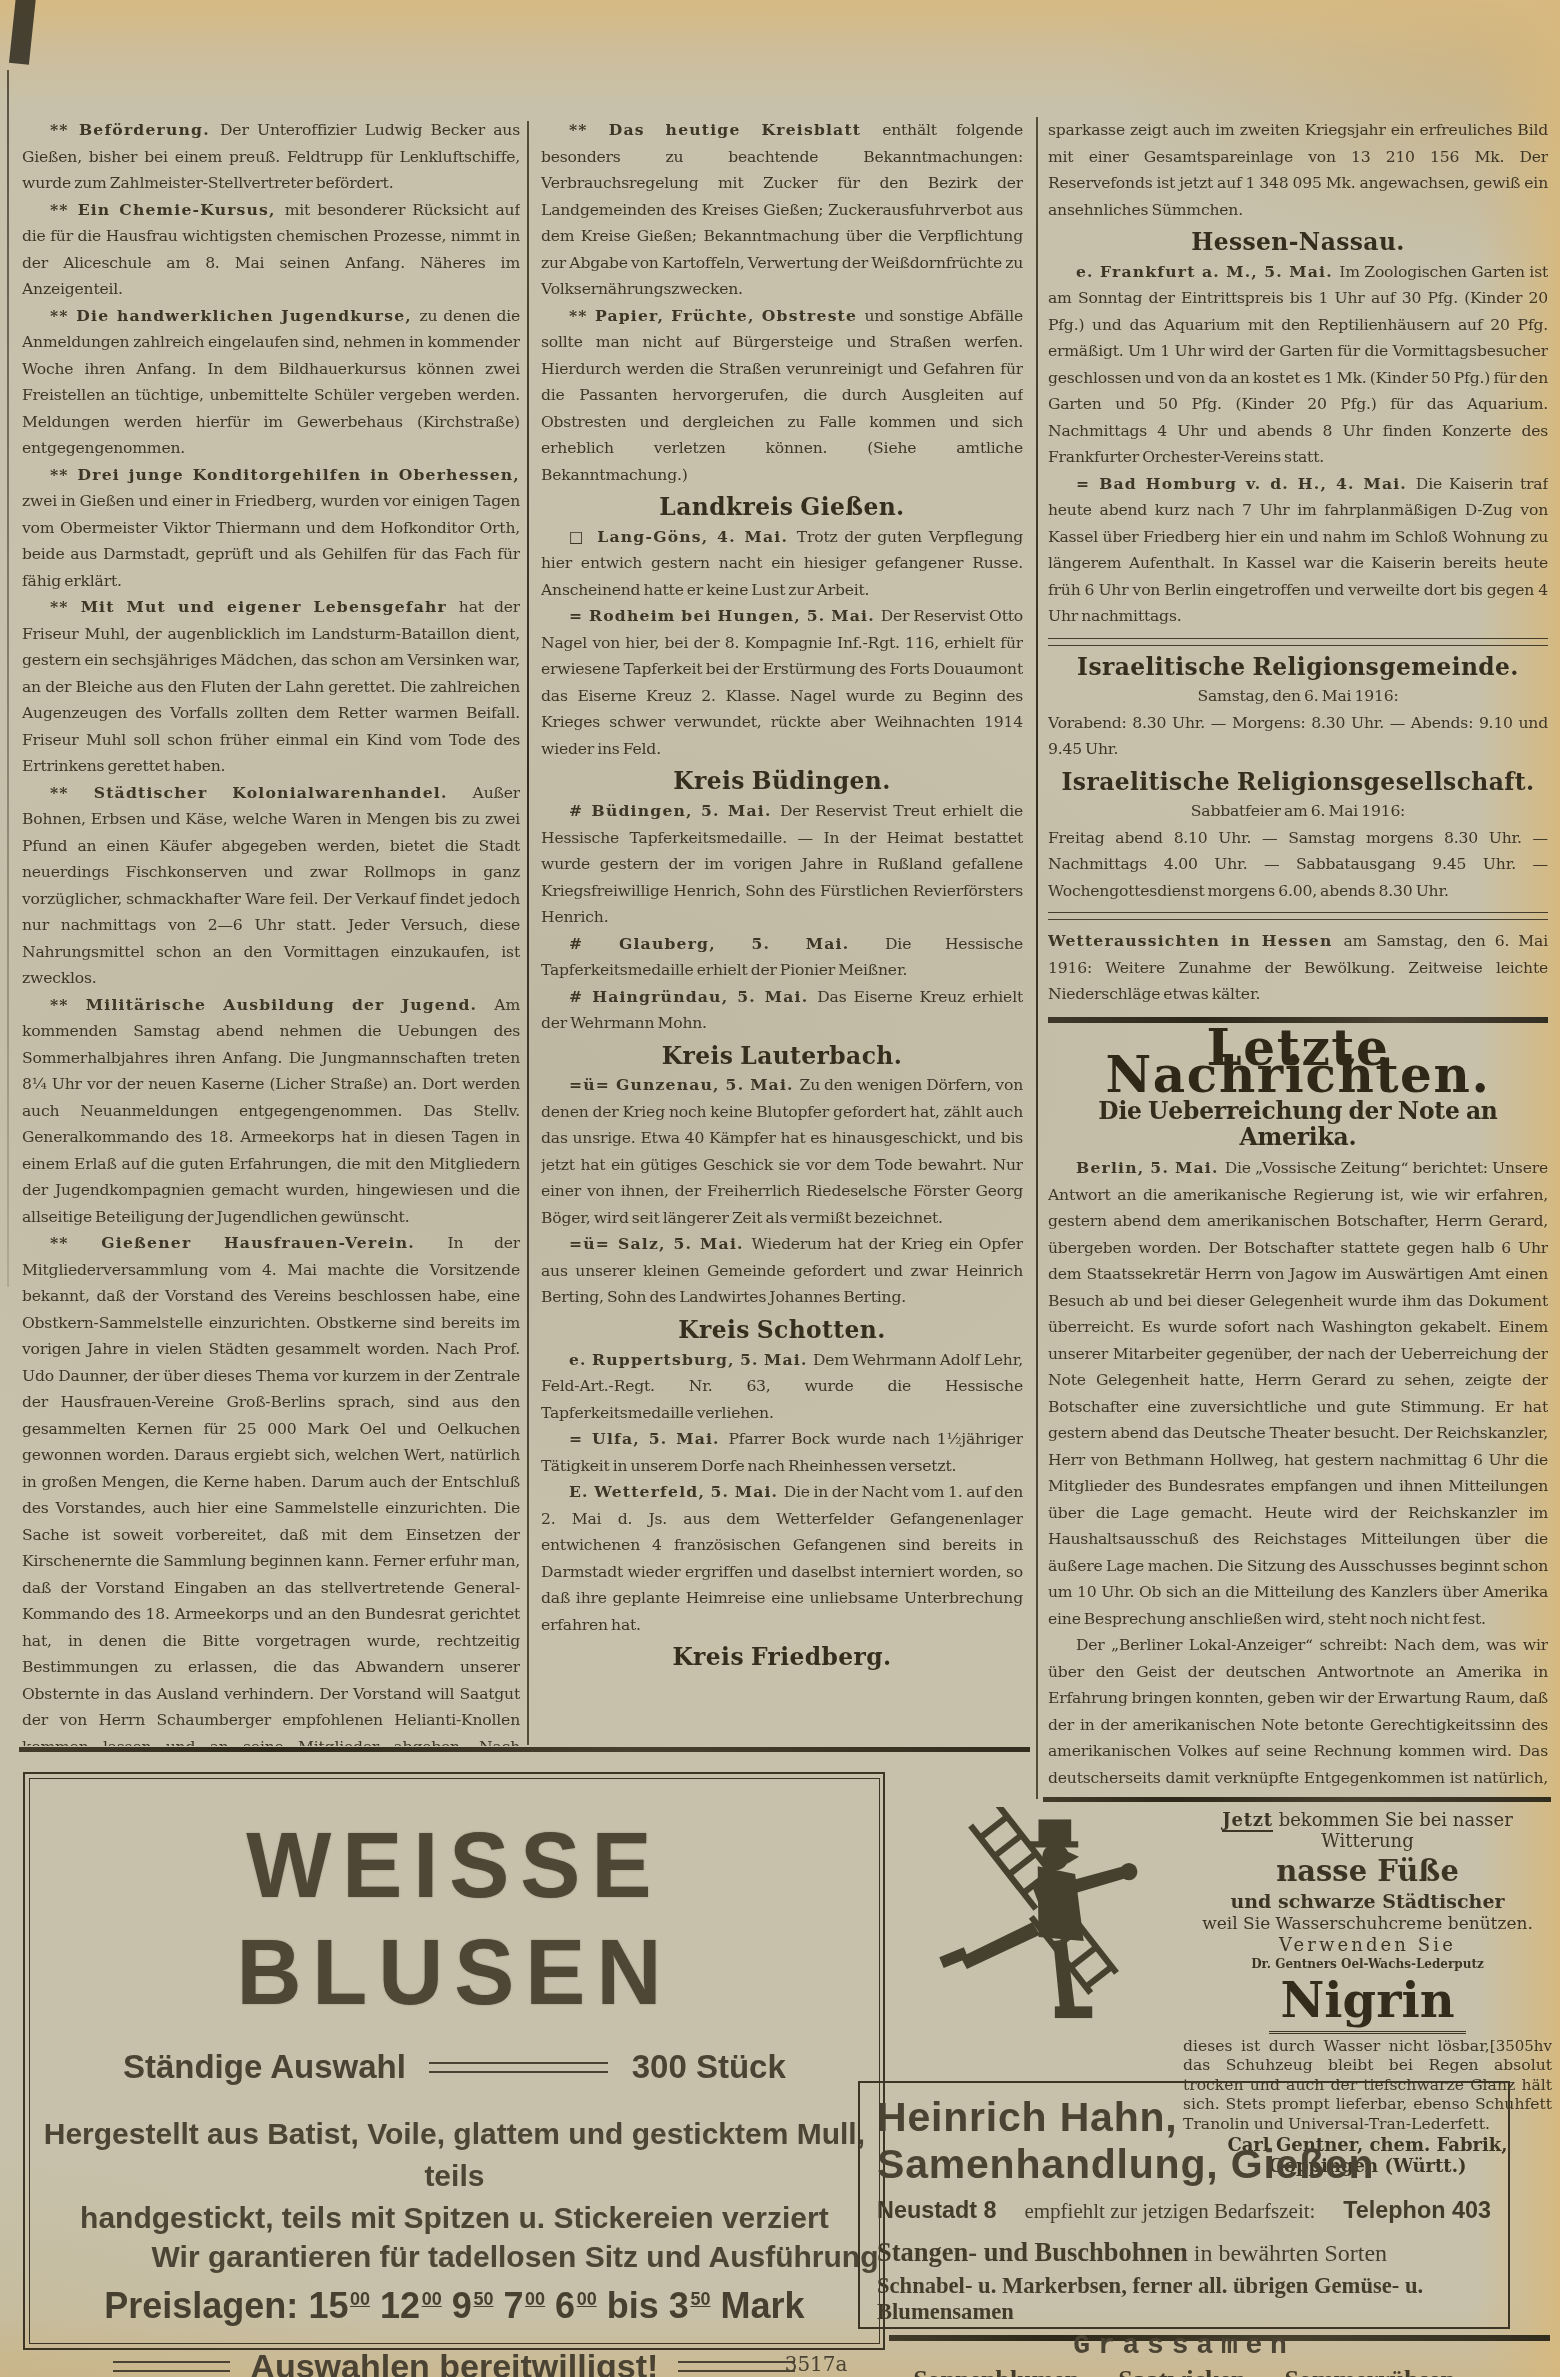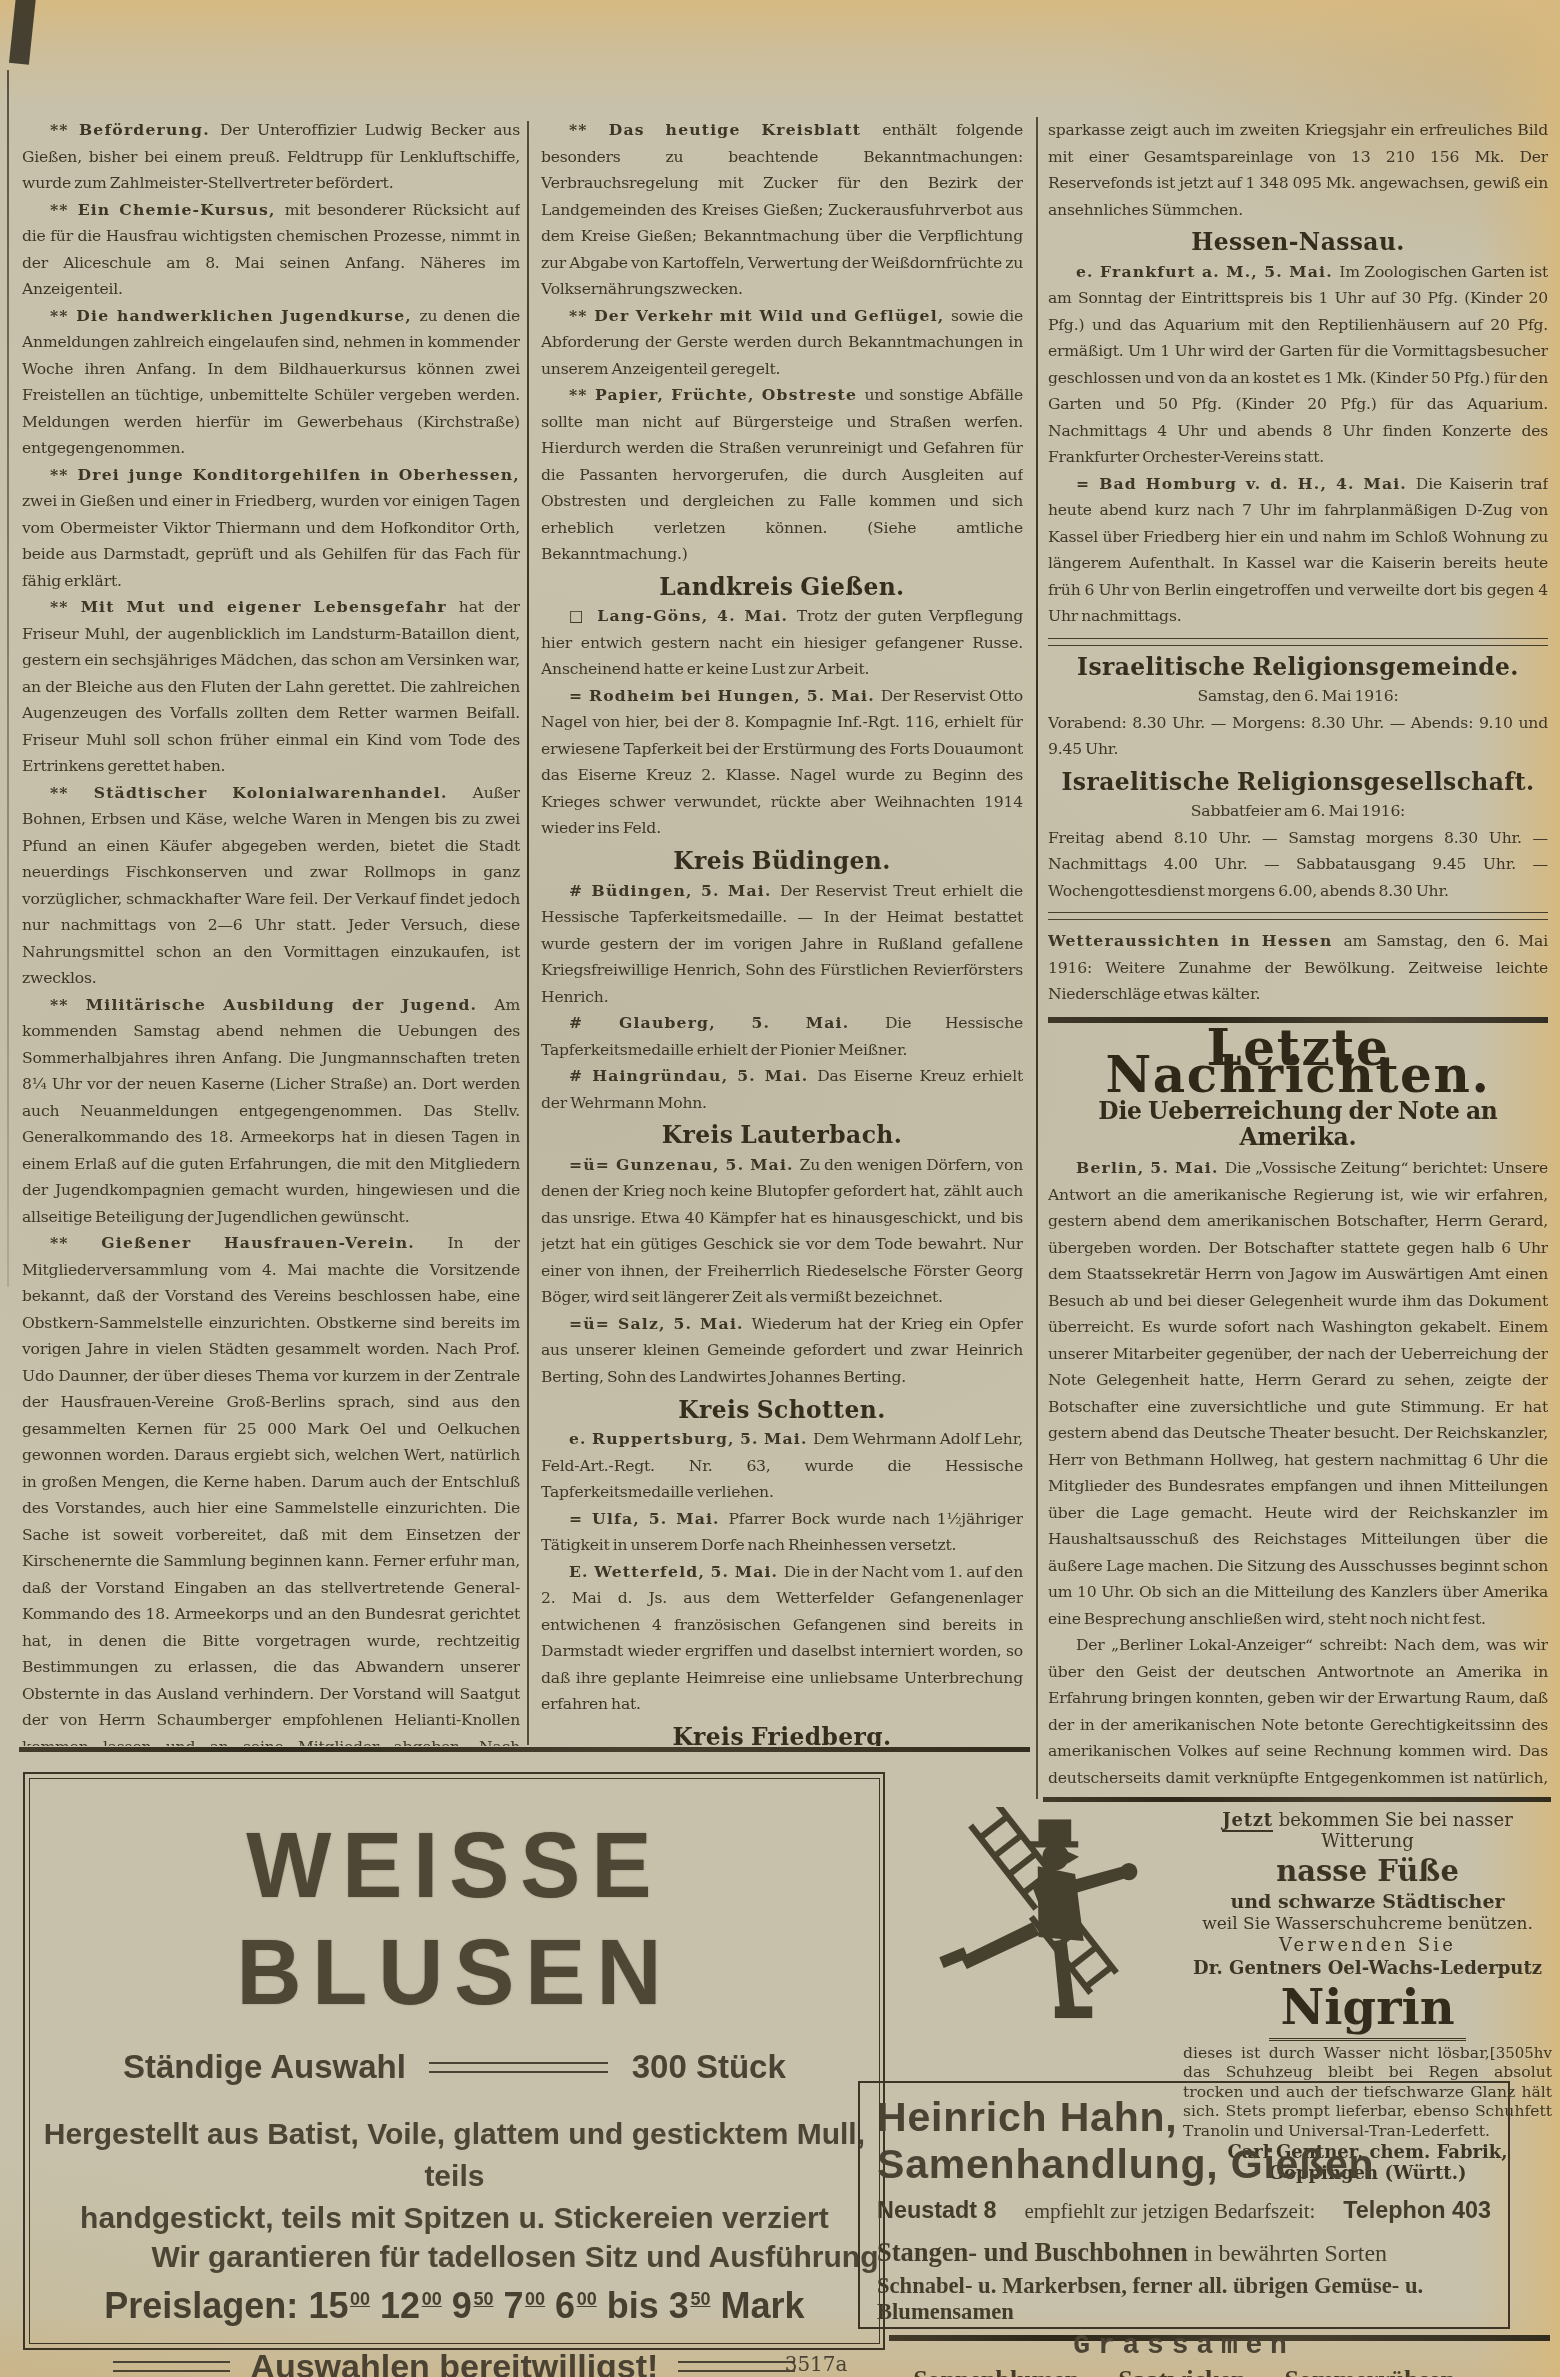--- a/index.html
+++ b/index.html
@@ -56,21 +56,21 @@
   
   #ad-nigrin{position:absolute;left:894px;top:1807px;width:658px;height:264px;display:flex;color:#3c3424;}
   .sweep{width:289px;height:257px;flex:none;}
   .ng-text{width:370px;text-align:center;line-height:1.16;}
   .ng1{font-size:18px;margin-top:3.1px;}
   .ng1 b{border-bottom:2.3px solid #3c3424;letter-spacing:0.8px;}
   .ng2{font-size:29px;font-weight:bold;margin-top:3.1px;}
   .ng3{font-size:19px;font-weight:bold;margin-top:1.6px;}
   .ng4{font-size:17px;margin-top:1.6px;}
   .ng5{font-size:18px;letter-spacing:3.1px;margin-top:1.6px;}
-  .ng6{font-size:18px;font-weight:bold;margin-top:1.6px;}
+  .ng6{font-size:12px;font-weight:bold;margin-top:1.6px;}
   .ngbrand{font-size:48px;font-weight:bold;margin-top:1.6px;color:#332b1b;}
   .ngbrand span{border-bottom:3.9px double #3c3424;padding:0 11px 3.1px;}
   .ngbody{font-size:15.6px;line-height:19.5px;text-align:justify;margin-top:7.8px;word-spacing:-0.8px;}
   .ngref{float:right;font-size:15px;}
   .ngfoot{font-size:18px;font-weight:bold;margin-top:1px;}
 
   
   #ad-hahn{position:absolute;left:858px;top:2081px;width:652px;height:248px;border:2.3px solid #3c3526;color:#443c2b;
     font-family:"Liberation Sans","DejaVu Sans",sans-serif;padding:11px 17px;box-sizing:border-box;}
   .hh-title{font-size:41px;font-weight:bold;letter-spacing:0.8px;color:#4a4232;}
@@ -96,21 +96,20 @@
       <p class="art"><span class="lead">** Ein Chemie-Kursus, </span>mit besonderer Rücksicht auf die für die Hausfrau wichtigsten chemischen Prozesse, nimmt in der Aliceschule am 8. Mai seinen Anfang. Näheres im Anzeigenteil.</p>
       <p class="art"><span class="lead">** Die handwerklichen Jugendkurse, </span>zu denen die Anmeldungen zahlreich eingelaufen sind, nehmen in kommender Woche ihren Anfang. In dem Bildhauerkursus können zwei Freistellen an tüchtige, unbemittelte Schüler vergeben werden. Meldungen werden hierfür im Gewerbehaus (Kirchstraße) entgegengenommen.</p>
       <p class="art"><span class="lead">** Drei junge Konditorgehilfen in Oberhessen, </span>zwei in Gießen und einer in Friedberg, wurden vor einigen Tagen vom Obermeister Viktor Thiermann und dem Hofkonditor Orth, beide aus Darmstadt, geprüft und als Gehilfen für das Fach für fähig erklärt.</p>
       <p class="art"><span class="lead">** Mit Mut und eigener Lebensgefahr </span>hat der Friseur Muhl, der augenblicklich im Landsturm-Bataillon dient, gestern ein sechsjähriges Mädchen, das schon am Versinken war, an der Bleiche aus den Fluten der Lahn gerettet. Die zahlreichen Augenzeugen des Vorfalls zollten dem Retter warmen Beifall. Friseur Muhl soll schon früher einmal ein Kind vom Tode des Ertrinkens gerettet haben.</p>
       <p class="art"><span class="lead">** Städtischer Kolonialwarenhandel. </span>Außer Bohnen, Erbsen und Käse, welche Waren in Mengen bis zu zwei Pfund an einen Käufer abgegeben werden, bietet die Stadt neuerdings Fischkonserven und zwar Rollmops in ganz vorzüglicher, schmackhafter Ware feil. Der Verkauf findet jedoch nur nachmittags von 2—6 Uhr statt. Jeder Versuch, diese Nahrungsmittel schon an den Vormittagen einzukaufen, ist zwecklos.</p>
       <p class="art"><span class="lead">** Militärische Ausbildung der Jugend. </span>Am kommenden Samstag abend nehmen die Uebungen des Sommerhalbjahres ihren Anfang. Die Jungmannschaften treten 8¼ Uhr vor der neuen Kaserne (Licher Straße) an. Dort werden auch Neuanmeldungen entgegengenommen. Das Stellv. Generalkommando des 18. Armeekorps hat in diesen Tagen in einem Erlaß auf die guten Erfahrungen, die mit den Mitgliedern der Jugendkompagnien gemacht wurden, hingewiesen und die allseitige Beteiligung der Jugendlichen gewünscht.</p>
       <p class="art"><span class="lead">** Gießener Hausfrauen-Verein. </span>In der Mitgliederversammlung vom 4. Mai machte die Vorsitzende bekannt, daß der Vorstand des Vereins beschlossen habe, eine Obstkern-Sammelstelle einzurichten. Obstkerne sind bereits im vorigen Jahre in vielen Städten gesammelt worden. Nach Prof. Udo Daunner, der über dieses Thema vor kurzem in der Zentrale der Hausfrauen-Vereine Groß-Berlins sprach, sind aus den gesammelten Kernen für 25 000 Mark Oel und Oelkuchen gewonnen worden. Daraus ergiebt sich, welchen Wert, natürlich in großen Mengen, die Kerne haben. Darum auch der Entschluß des Vorstandes, auch hier eine Sammelstelle einzurichten. Die Sache ist soweit vorbereitet, daß mit dem Einsetzen der Kirschenernte die Sammlung beginnen kann. Ferner erfuhr man, daß der Vorstand Eingaben an das stellvertretende General-Kommando des 18. Armeekorps und an den Bundesrat gerichtet hat, in denen die Bitte vorgetragen wurde, rechtzeitig Bestimmungen zu erlassen, die das Abwandern unserer Obsternte in das Ausland verhindern. Der Vorstand will Saatgut der von Herrn Schaumberger empfohlenen Helianti-Knollen kommen lassen und an seine Mitglieder abgeben. Nach Erledigung noch weiterer Vereinsangelegenheiten nahm Lazarettpfarrer Keller das Wort zu dem angekündigten Vortrag: Heer und Heimat, Erinnerungen und Ermahnungen. Er führte etwa aus: Bei dem ungeheuren Aufwand von Kräften daheim und draußen besteht die Gefahr der Ermüdung, je länger der Krieg dauert. Um vor solchem Erschlaffen zu warnen und zu neuem Mut und neuer Tatkraft an der großen Hilfsarbeit der Frauen zu erheben, berichtete er aus seinem Erleben im Feldlazarett. Die schwere und doch so schöne Tätigkeit an den Verwundeten, die Not bei ihrem Massenandrang, das Verhalten der deutschen und französischen Verwundeten, die schweren Tage des Rückzugs an der Marne wurden geschildert. Wie klein erscheinen dem allem gegenüber unsere Nöte und Leiden daheim. Wie unrecht erscheint es, den Männern im Feld, die schon Schweres genug mitzumachen haben, ihr Leiden und Streiten noch schwerer zu machen durch Klagen und Jammern, statt still und stolz durch das Entbehren in der Heimat mitzuhelfen an der Schlagkraft des Heeres. An Bildern und Menschenschicksalen aus den vom Krieg heimgesuchten Gegenden wurde gezeigt, vor was wir bewahrt geblieben sind; wer das erlebt hat, lernt danken und gerne tragen und entbehren, was uns die harte Zeit auferlegt. Er sprach dann von dem rechten Lebensernst, den man, vom Felde kommend, in der Heimat vermißt, wo gedankenlose Leichtfertigkeit, Vergnügungs- und Putzsucht sich noch breit zu machen wagt. Da fast die Hälfte aller Männer unter den Waffen stehen, ist jetzt die Würde unseres Volkes besonders den Frauen in die Hand gegeben; diese gilt es zu bewahren. — Aus einer Reihe von Beispielen wurde erwiesen, daß unsere Feinde erst von da an uns achteten, als sie uns wirklich kennen lernten; daraus ergibt sich für die Erziehung die Aufgabe, auf nationale Charakterfestigkeit zu dringen, daß wir unsere deutsche Art zeigen auch vor den Fremden. — Auch vom religiösen Erleben wurden ergreifende Zeugnisse geboten und die Notwendigkeit auch für die Frauen betont, dieses tiefste, hehrste Erleben der gewaltigen Zeit, in der die Grundlage unserer Zukunft geschmiedet wird, zu kräftigen und zu vertiefen. — Die ganze innere Mobilmachung der Geister frisch und stark zu erhalten, das ist wesentlich der deutschen Frauen Pflicht und Werk und Ehre.</p>
     </div>
   <div id="col2" class="col">
       <p class="art"><span class="lead">** Das heutige Kreisblatt </span>enthält folgende besonders zu beachtende Bekanntmachungen: Verbrauchsregelung mit Zucker für den Bezirk der Landgemeinden des Kreises Gießen; Zuckerausfuhrverbot aus dem Kreise Gießen; Bekanntmachung über die Verpflichtung zur Abgabe von Kartoffeln, Verwertung der Weißdornfrüchte zu Volksernährungszwecken.</p>
-      <p class="art"><span class="lead">** Der Verkehr mit Wild und Geflügel, </span>sowie die Abforderung der Gerste werden durch Bekanntmachungen in unserem Anzeigenteil geregelt.</p>
       <p class="art"><span class="lead">** Papier, Früchte, Obstreste </span>und sonstige Abfälle sollte man nicht auf Bürgersteige und Straßen werfen. Hierdurch werden die Straßen verunreinigt und Gefahren für die Passanten hervorgerufen, die durch Ausgleiten auf Obstresten und dergleichen zu Falle kommen und sich erheblich verletzen können. (Siehe amtliche Bekanntmachung.)</p>
       <h3 class="sechead">Landkreis Gießen.</h3>
       <p class="art"><span class="lead">□ Lang-Göns, 4. Mai. </span>Trotz der guten Verpflegung hier entwich gestern nacht ein hiesiger gefangener Russe. Anscheinend hatte er keine Lust zur Arbeit.</p>
       <p class="art"><span class="lead">= Rodheim bei Hungen, 5. Mai. </span>Der Reservist Otto Nagel von hier, bei der 8. Kompagnie Inf.-Rgt. 116, erhielt für erwiesene Tapferkeit bei der Erstürmung des Forts Douaumont das Eiserne Kreuz 2. Klasse. Nagel wurde zu Beginn des Krieges schwer verwundet, rückte aber Weihnachten 1914 wieder ins Feld.</p>
       <h3 class="sechead">Kreis Büdingen.</h3>
       <p class="art"><span class="lead"># Büdingen, 5. Mai. </span>Der Reservist Treut erhielt die Hessische Tapferkeitsmedaille. — In der Heimat bestattet wurde gestern der im vorigen Jahre in Rußland gefallene Kriegsfreiwillige Henrich, Sohn des Fürstlichen Revierförsters Henrich.</p>
       <p class="art"><span class="lead"># Glauberg, 5. Mai. </span>Die Hessische Tapferkeitsmedaille erhielt der Pionier Meißner.</p>
       <p class="art"><span class="lead"># Haingründau, 5. Mai. </span>Das Eiserne Kreuz erhielt der Wehrmann Mohn.</p>
       <h3 class="sechead">Kreis Lauterbach.</h3>
       <p class="art"><span class="lead">=ü= Gunzenau, 5. Mai. </span>Zu den wenigen Dörfern, von denen der Krieg noch keine Blutopfer gefordert hat, zählt auch das unsrige. Etwa 40 Kämpfer hat es hinausgeschickt, und bis jetzt hat ein gütiges Geschick sie vor dem Tode bewahrt. Nur einer von ihnen, der Freiherrlich Riedeselsche Förster Georg Böger, wird seit längerer Zeit als vermißt bezeichnet.</p>

